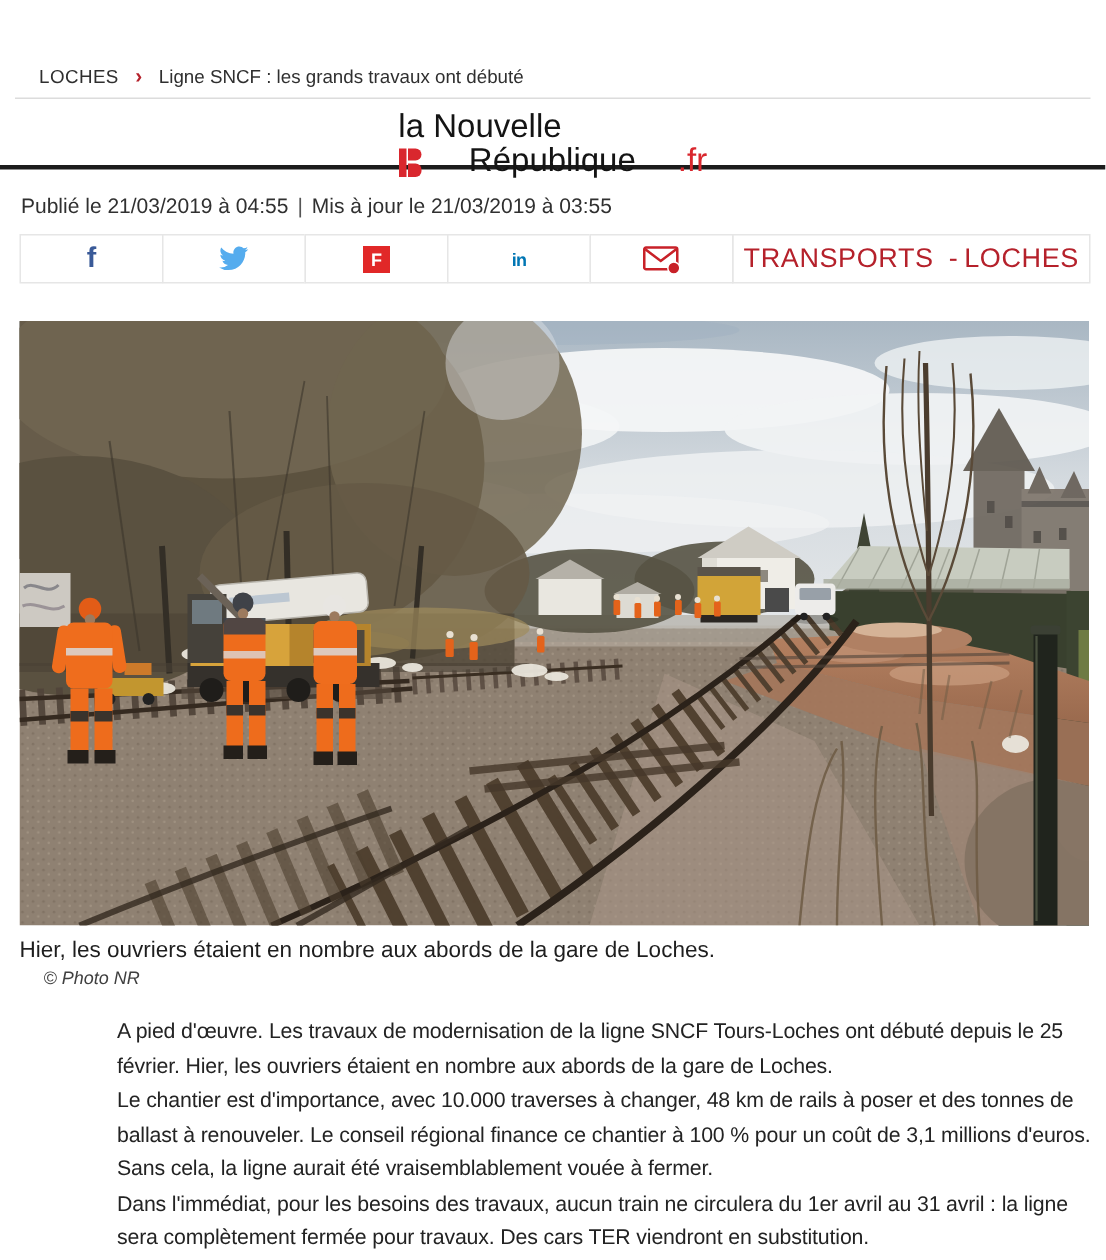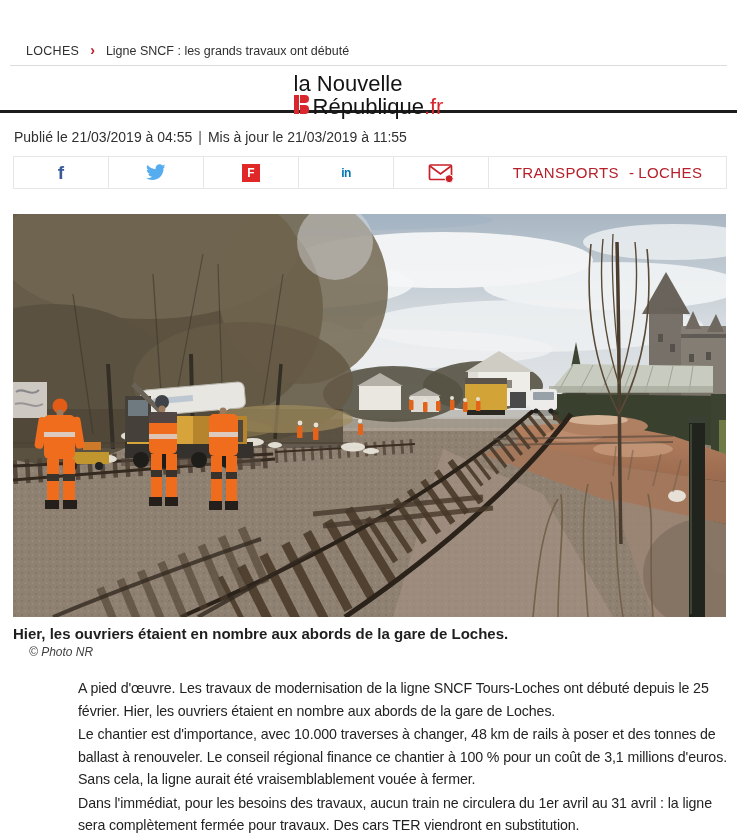--- a/index.html
+++ b/index.html
@@ -10,38 +10,38 @@
   }
   
   .breadcrumb{padding:42px 14px 7px 26px;font-size:12.5px;color:#2f2f2f;}
   .crumb-section{color:#2f2f2f;text-decoration:none;letter-spacing:.3px;cursor:pointer;}
   .crumb-sep{color:var(--accent_red,#b5212b);font-weight:700;margin:0 11px;font-size:14px;}
   .crumb-page{color:#2f2f2f;}
   .rule-light{height:1px;background:#dcdcdc;margin:0 10px;}
   
   .masthead{display:flex;justify-content:center;padding-top:6px;border-bottom:3px solid var(--rule_dark,#1c1c1c);height:47px;box-sizing:border-box;}
   .logo{text-decoration:none;color:#141414;font-weight:400;font-size:22px;line-height:23px;cursor:pointer;}
-  .logo-line2{display:flex;align-items:flex-start;}
+  .logo-line2{display:flex;align-items:flex-end;gap:28px;}
   .logo-mark{position:relative;display:inline-block;width:15px;height:19px;margin-right:4px;}
   .logo-mark i{position:absolute;background:var(--logo_red,#d9272e);}
   .logo-mark i:nth-child(1){left:0;top:0;width:5px;height:19px;}
   .logo-mark i:nth-child(2){left:6px;top:0;width:9px;height:8px;border-radius:0 4px 4px 0;}
   .logo-mark i:nth-child(3){left:6px;top:10px;width:9px;height:9px;border-radius:0 4px 4px 0;}
   .logo-tld{color:var(--logo_red,#d9272e);}
   
   .meta{padding:16px 14px 0 14px;font-size:14px;color:#303030;}
   .meta-sep{margin:0 6px;color:#555;}
   
   .share-row{display:flex;margin:11px 10px 0 13px;height:33px;}
   .share-cell{width:96px;box-sizing:border-box;border:1px solid var(--border_light,#e6e6e6);margin-left:-1px;display:flex;align-items:center;justify-content:center;text-decoration:none;cursor:pointer;background:#fff;}
   .share-cell:first-child{margin-left:0;}
   .icon-fb{color:var(--facebook_blue,#3a5a98);font-weight:700;font-size:19px;}
   .icon-flip{width:18px;height:18px;background:var(--flipboard_red,#e12828);color:#fff;font-weight:700;font-size:12px;line-height:18px;text-align:center;}
   .icon-in{color:var(--linkedin_blue,#0076b4);font-weight:700;font-size:12px;letter-spacing:-.5px;}
-  .share-category{flex:1;box-sizing:border-box;border:1px solid var(--border_light,#e6e6e6);margin-left:-1px;display:flex;align-items:center;justify-content:center;color:var(--accent_red,#b5212b);font-size:15px;letter-spacing:.4px;}
+  .share-category{flex:1;box-sizing:border-box;border:1px solid var(--border_light,#e6e6e6);margin-left:-1px;display:flex;align-items:center;justify-content:center;color:var(--accent_red,#b5212b);font-size:18px;letter-spacing:.4px;}
   .share-category a{color:var(--accent_red,#b5212b);text-decoration:none;cursor:pointer;}
   .cat-sep{margin:0 4px 0 10px;}
   
   .photo{margin:25px 12px 0 13px;}
   .photo svg{display:block;}
   .caption{margin:8px 14px 0 13px;font-size:15px;color:#1e1e1e;}
   .credit{margin:3px 14px 0 13px;font-size:12px;font-style:italic;color:#3f3f3f;}
   
   .article-body{margin:18px 0 0 78px;width:655px;font-size:14.2px;line-height:22.5px;letter-spacing:-.1px;color:#232323;}
   .article-body p{margin:0 0 1px 0;}
@@ -63,21 +63,21 @@
           <i></i>
           <i></i>
         </span>
         <span>République</span>
         <span class="logo-tld">.fr</span>
     </span>
   </a>
 </header>
 
 <div class="meta">
-  <span>Publié le 21/03/2019 à 04:55</span><span class="meta-sep">|</span><span>Mis à jour le 21/03/2019 à 11:55</span>
+  <span>Publié le 21/03/2019 à 04:55</span><span class="meta-sep">|</span><span>Mis à jour le 21/03/2019 à 03:55</span>
 </div>
 
 <div class="share-row">
   <a class="share-cell">
     <span class="icon-fb">f</span>
   </a>
   <a class="share-cell">
     <svg width="20" height="17" viewBox="0 0 24 20">
       <path fill="#55acee" d="M23.4 2.4c-.85.38-1.77.64-2.73.76a4.8 4.8 0 0 0 2.1-2.65c-.93.55-1.95.95-3.04 1.16A4.77 4.77 0 0 0 16.25.2c-2.64 0-4.77 2.14-4.77 4.77 0 .37.04.74.12 1.09A13.55 13.55 0 0 1 1.76 1.06a4.77 4.77 0 0 0 1.48 6.37 4.7 4.7 0 0 1-2.16-.6v.06c0 2.31 1.64 4.24 3.83 4.68-.4.11-.82.17-1.26.17-.31 0-.61-.03-.9-.09a4.78 4.78 0 0 0 4.46 3.32A9.58 9.58 0 0 1 .1 16.93a13.5 13.5 0 0 0 7.32 2.15c8.79 0 13.59-7.28 13.59-13.59l-.02-.62a9.6 9.6 0 0 0 2.41-2.47z"></path>
     </svg>
@@ -392,21 +392,21 @@
       <path d="M575,403 C570,340 568,300 575,270"></path>
       <path d="M610,403 C600,340 605,300 598,268"></path>
       <path d="M640,403 C635,345 642,310 635,280"></path>
       <path d="M600,262 L603,232" opacity="0.6"></path>
         <path d="M615,266 L620,236" opacity="0.6"></path>
       <path d="M640,272 L648,240" opacity="0.6"></path>
         <path d="M660,278 L668,246" opacity="0.6"></path>
     </g>
   </svg>
   <figcaption>
-    <div class="caption" style="margin-left:0;font-weight:bold;">Hier, les ouvriers étaient en nombre aux abords de la gare de Loches.</div>
+    <div class="caption" style="margin-left:0;">Hier, les ouvriers étaient en nombre aux abords de la gare de Loches.</div>
     <div class="credit" style="margin-left:16px;">© Photo NR</div>
   </figcaption>
 </figure>
 
 <div class="article-body">
   <p>A pied d'œuvre. Les travaux de modernisation de la ligne SNCF Tours-Loches ont débuté depuis le 25 février. Hier, les ouvriers étaient en nombre aux abords de la gare de Loches.</p>
   <p>Le chantier est d'importance, avec 10.000 traverses à changer, 48 km de rails à poser et des tonnes de ballast à renouveler. Le conseil régional finance ce chantier à 100 % pour un coût de 3,1 millions d'euros. Sans cela, la ligne aurait été vraisemblablement vouée à fermer.</p>
   <p>Dans l'immédiat, pour les besoins des travaux, aucun train ne circulera du 1er avril au 31 avril : la ligne sera complètement fermée pour travaux. Des cars TER viendront en substitution.</p>
 </div>
 

